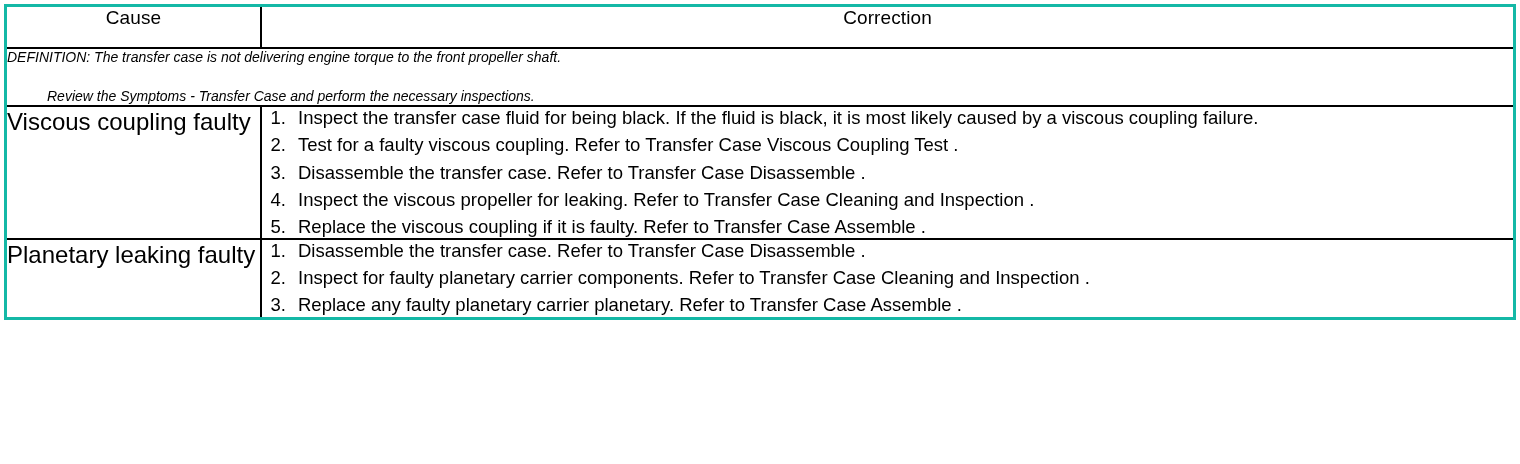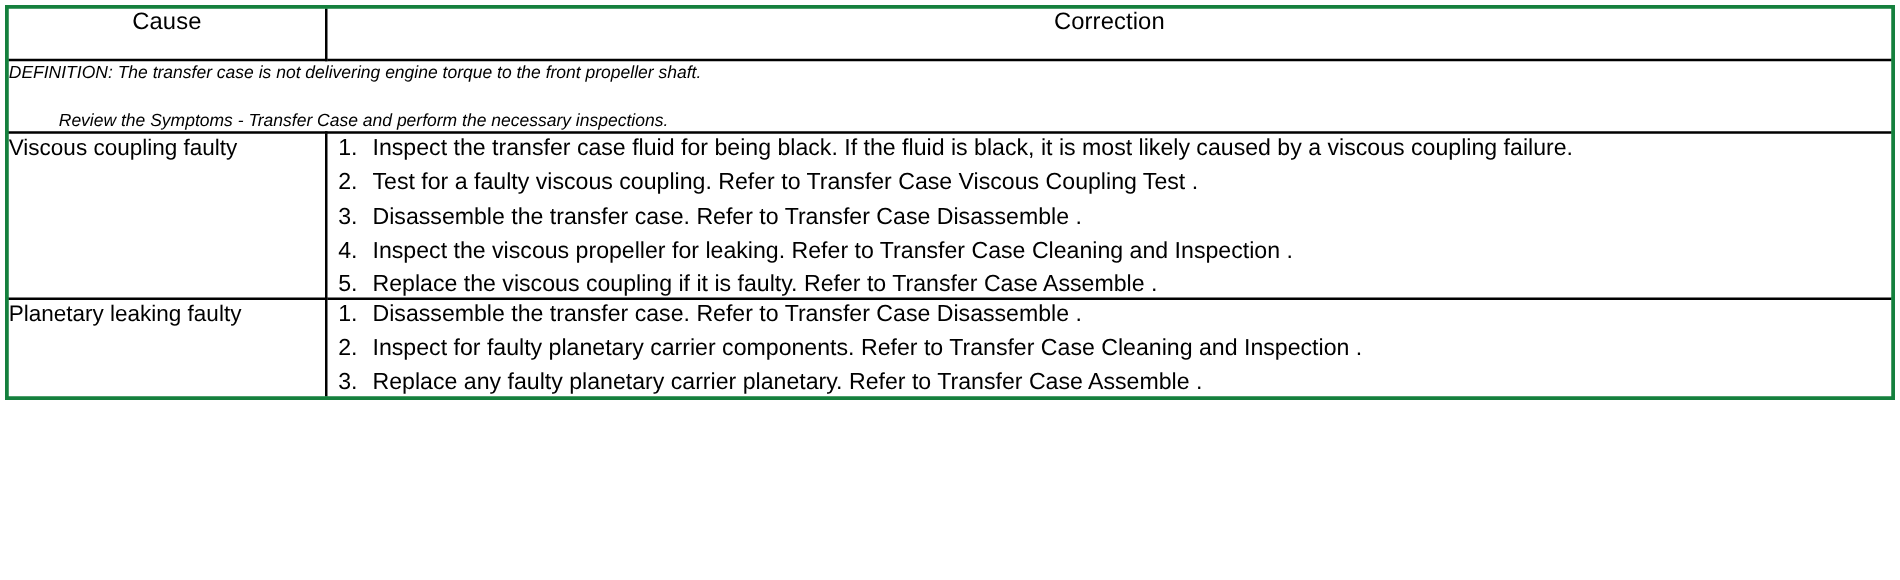--- a/index.html
+++ b/index.html
@@ -20,21 +20,21 @@
     width: 1520px;
     height: 464px;
     box-sizing: border-box;
   }
 
   table.diag {
     border-collapse: collapse;
     table-layout: fixed;
     width: 1512px;
     margin: 4px 0 0 4px;
-    border: 3px solid #15803d;
+    border: 3px solid #14b8a6;
   }
 
   table.diag td, table.diag th {
     border: 2px solid #000000;
     vertical-align: top;
     padding: 0;
     font-weight: normal;
   }
 
   
@@ -59,21 +59,21 @@
     font-style: italic;
   }
   .def-line + .def-line {
     margin-top: 22px;
     padding-left: 40px;
   }
 
   
   .cause-cell {
     padding: 8px 5px 8px 5px;
-    font-size: 18px;
+    font-size: 24px;
     line-height: 1.28;
   }
 
   
   .corr-cell {
     padding: 7px 6px 8px 0px;
     font-size: 18.5px;
     line-height: 1.2;
   }
   ol.steps {

